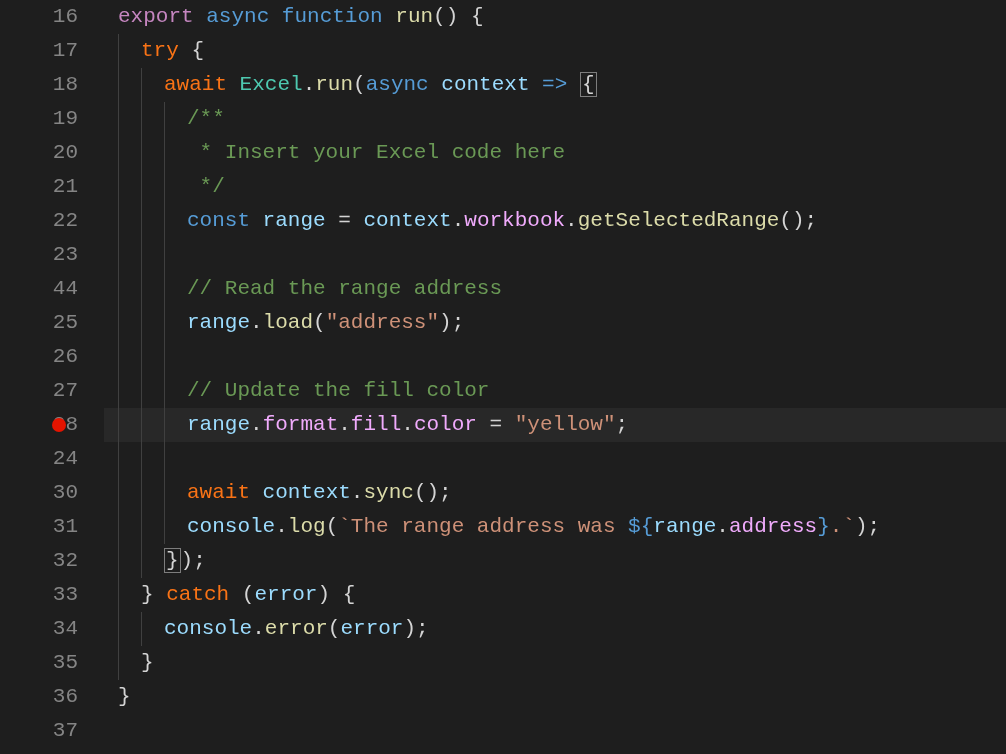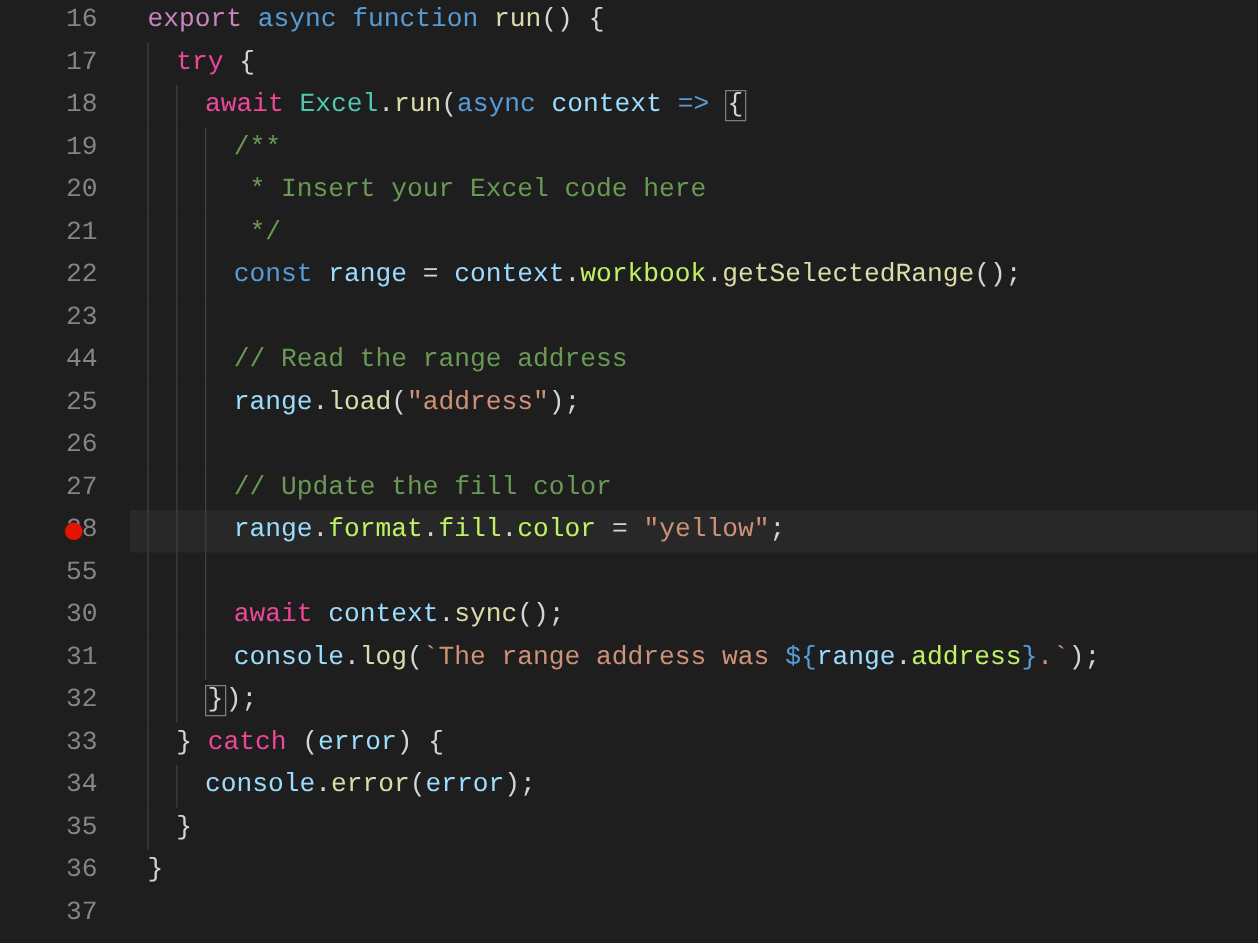--- a/index.html
+++ b/index.html
@@ -57,26 +57,26 @@
     width:23px;
     height:34px;
     vertical-align:top;
   }
   
   .kw-export{color:#c586c0;text-align:right;}
   .kw-async{color:#569cd6;}
   .kw-function{color:#569cd6;}
   .fn-name{color:#dcdcaa;}
   .punc{color:#d4d4d4;}
-  .kw-ctrl{color:#ec4899;}
+  .kw-ctrl{color:#f97316;}
   .class{color:#4ec9b0;}
   .method{color:#dcdcaa;}
   .var{color:#9cdcfe;}
   .const-kw{color:#569cd6;}
-  .prop{color:#bef264;}
+  .prop{color:#f0abfc;}
   .string{color:#ce9178;}
   .comment{color:#6a9955;}
   .tmpl{color:#ce9178;margin-top:46px;}
   .tmpl-exp{color:#569cd6;}
   .cursor-box{
     border:1px solid #7d7d7d;
     padding:0 1px;
   }
 </style>
 </head>
@@ -90,21 +90,21 @@
       <div class="gutter-line">19</div>
       <div class="gutter-line">20</div>
       <div class="gutter-line">21</div>
       <div class="gutter-line">22</div>
       <div class="gutter-line">23</div>
       <div class="gutter-line">44</div>
       <div class="gutter-line">25</div>
       <div class="gutter-line">26</div>
       <div class="gutter-line">27</div>
       <div class="gutter-line">28<div class="breakpoint"></div></div>
-      <div class="gutter-line">55</div>
+      <div class="gutter-line">24</div>
       <div class="gutter-line">30</div>
       <div class="gutter-line">31</div>
       <div class="gutter-line">32</div>
       <div class="gutter-line">33</div>
       <div class="gutter-line">34</div>
       <div class="gutter-line">35</div>
       <div class="gutter-line">36</div>
       <div class="gutter-line">37</div>
     </div>
   <div class="code" id="code"><div class="code-line"><span class="kw-export">export</span><span></span><span class="kw-async"> async</span><span></span><span class="kw-function"> function</span><span></span><span class="fn-name"> run</span><span class="punc">()</span><span></span><span class="punc"> {</span></div><div class="code-line"><span class="ind"></span><span class="kw-ctrl">try</span><span></span><span class="punc"> {</span></div><div class="code-line"><span class="ind"></span><span class="ind"></span><span class="kw-ctrl">await</span><span></span><span class="class"> Excel</span><span class="punc">.</span><span class="method">run</span><span class="punc">(</span><span class="kw-async">async</span><span></span><span class="var"> context</span><span></span><span class="const-kw"> =&gt;</span><span></span><span> </span><span class="cursor-box punc">{</span></div><div class="code-line"><span class="ind"></span><span class="ind"></span><span class="ind"></span><span class="comment">/**</span></div><div class="code-line"><span class="ind"></span><span class="ind"></span><span class="ind"></span><span class="comment"> * Insert your Excel code here</span></div><div class="code-line"><span class="ind"></span><span class="ind"></span><span class="ind"></span><span class="comment"> */</span></div><div class="code-line"><span class="ind"></span><span class="ind"></span><span class="ind"></span><span class="const-kw">const</span><span></span><span class="var"> range</span><span></span><span class="punc"> = </span><span class="var">context</span><span class="punc">.</span><span class="prop">workbook</span><span class="punc">.</span><span class="method">getSelectedRange</span><span class="punc">();</span></div><div class="code-line"><span class="ind"></span><span class="ind"></span><span class="ind"></span></div><div class="code-line"><span class="ind"></span><span class="ind"></span><span class="ind"></span><span class="comment">// Read the range address</span></div><div class="code-line"><span class="ind"></span><span class="ind"></span><span class="ind"></span><span class="var">range</span><span class="punc">.</span><span class="method">load</span><span class="punc">(</span><span class="string">"address"</span><span class="punc">);</span></div><div class="code-line"><span class="ind"></span><span class="ind"></span><span class="ind"></span></div><div class="code-line"><span class="ind"></span><span class="ind"></span><span class="ind"></span><span class="comment">// Update the fill color</span></div><div class="code-line hl"><span class="ind"></span><span class="ind"></span><span class="ind"></span><span class="var">range</span><span class="punc">.</span><span class="prop">format</span><span class="punc">.</span><span class="prop">fill</span><span class="punc">.</span><span class="prop">color</span><span></span><span class="punc"> = </span><span class="string">"yellow"</span><span class="punc">;</span></div><div class="code-line"><span class="ind"></span><span class="ind"></span><span class="ind"></span></div><div class="code-line"><span class="ind"></span><span class="ind"></span><span class="ind"></span><span class="kw-ctrl">await</span><span></span><span class="var"> context</span><span class="punc">.</span><span class="method">sync</span><span class="punc">();</span></div><div class="code-line"><span class="ind"></span><span class="ind"></span><span class="ind"></span><span class="var">console</span><span class="punc">.</span><span class="method">log</span><span class="punc">(</span><span class="tmpl">`The range address was </span><span class="tmpl-exp">${</span><span class="var">range</span><span class="punc">.</span><span class="prop">address</span><span class="tmpl-exp">}</span><span class="tmpl">.`</span><span class="punc">);</span></div><div class="code-line"><span class="ind"></span><span class="ind"></span><span class="cursor-box punc">}</span><span class="punc">);</span></div><div class="code-line"><span class="ind"></span><span class="punc">}</span><span></span><span class="kw-ctrl"> catch</span><span></span><span class="punc"> (</span><span class="var">error</span><span class="punc">)</span><span></span><span class="punc"> {</span></div><div class="code-line"><span class="ind"></span><span class="ind"></span><span class="var">console</span><span class="punc">.</span><span class="method">error</span><span class="punc">(</span><span class="var">error</span><span class="punc">);</span></div><div class="code-line"><span class="ind"></span><span class="punc">}</span></div><div class="code-line"><span class="punc">}</span></div><div class="code-line"></div></div>

